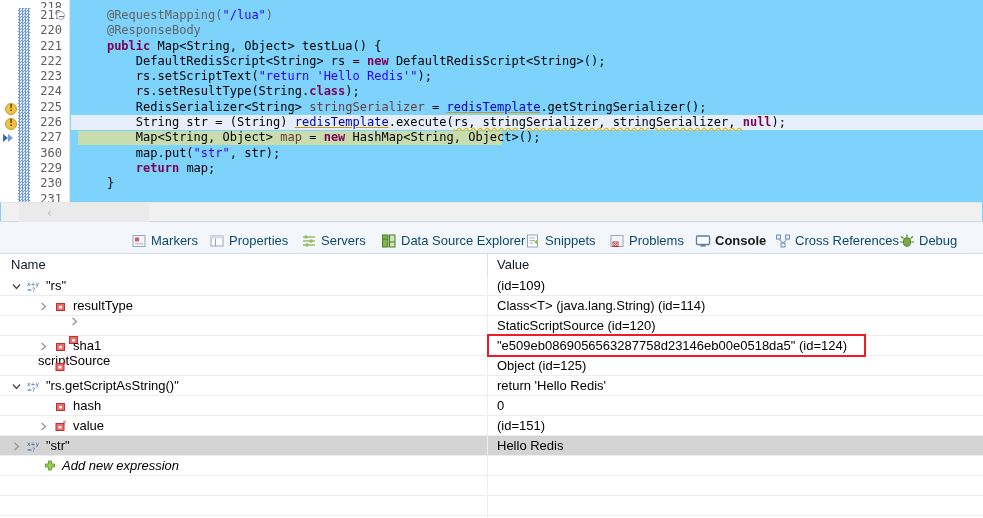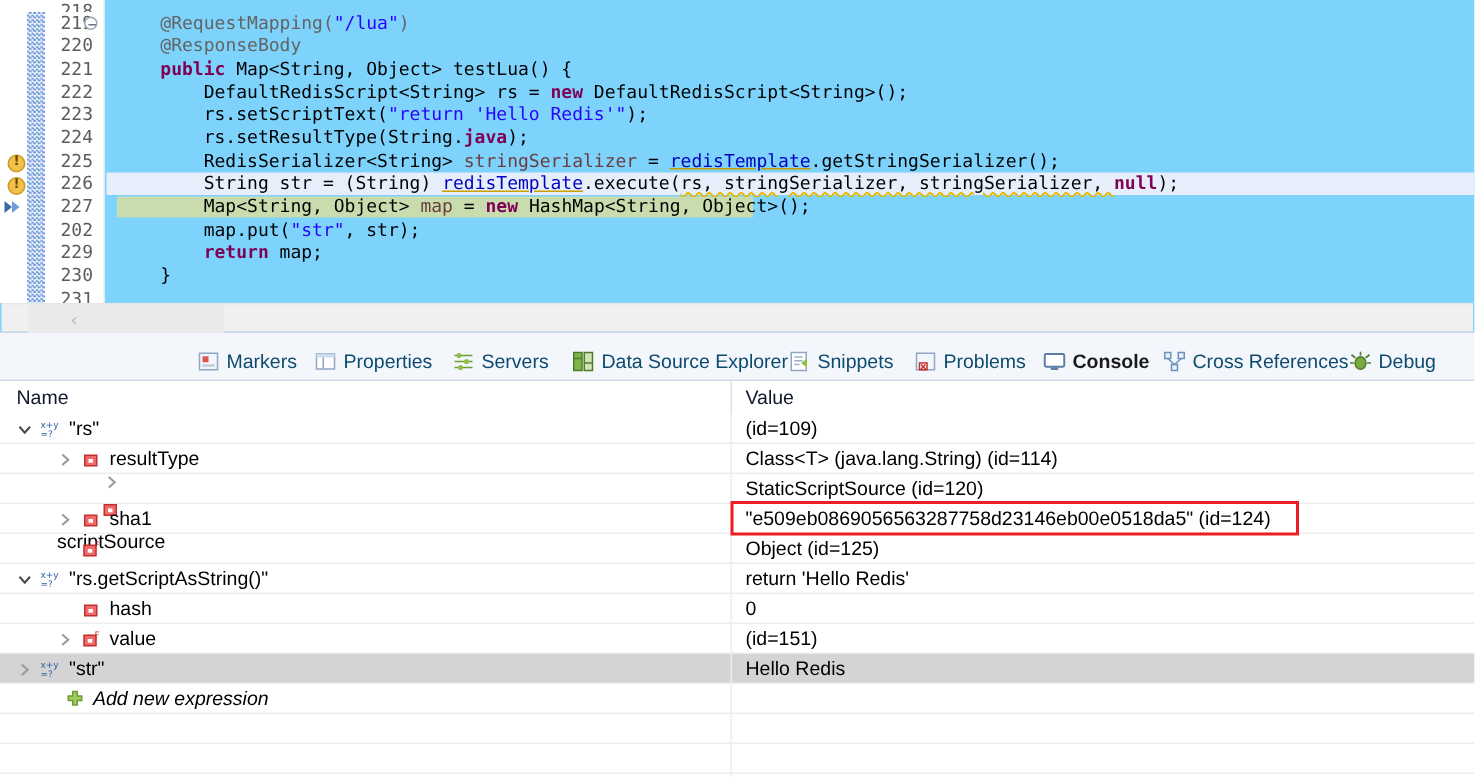--- a/index.html
+++ b/index.html
@@ -188,28 +188,28 @@
       <div class="code-area">
         <div class="gutter"></div>
         <div class="ann-ruler top-gap"></div>
         <div class="code-lines" id="code-lines">
             <div class="crow" style="height: 8px; overflow: hidden;"><span class="lno">218</span><span class="ctext"></span></div>
             <div class="crow"><div class="fold"></div><span class="lno">219</span><span class="ctext"><span class="plain">    </span><span class="ann">@RequestMapping(</span><span class="str">"/lua"</span><span class="ann">)</span></span></div>
             <div class="crow"><span class="lno">220</span><span class="ctext"><span class="plain">    </span><span class="ann">@ResponseBody</span></span></div>
             <div class="crow"><span class="lno">221</span><span class="ctext"><span class="plain">    </span><span class="kw">public</span><span class="plain"> Map&lt;String, Object&gt; testLua() {</span></span></div>
             <div class="crow"><span class="lno">222</span><span class="ctext"><span class="plain">        </span><span class="plain">DefaultRedisScript&lt;String&gt; rs = </span><span class="kw">new</span><span class="plain"> DefaultRedisScript&lt;String&gt;();</span></span></div>
             <div class="crow"><span class="lno">223</span><span class="ctext"><span class="plain">        </span><span class="plain">rs.setScriptText(</span><span class="str">"return 'Hello Redis'"</span><span class="plain">);</span></span></div>
-            <div class="crow"><span class="lno">224</span><span class="ctext"><span class="plain">        </span><span class="plain">rs.setResultType(String.</span><span class="kw">java</span><span class="plain">);</span></span></div>
+            <div class="crow"><span class="lno">224</span><span class="ctext"><span class="plain">        </span><span class="plain">rs.setResultType(String.</span><span class="kw">class</span><span class="plain">);</span></span></div>
             <div class="crow"><div class="mk mk-warn"></div><span class="lno">225</span><span class="ctext"><span class="plain">        </span><span class="plain">RedisSerializer&lt;String&gt; </span><span class="tvar">stringSerializer</span><span class="plain"> = </span><span class="fld">redisTemplate</span><span class="plain">.getStringSerializer();</span></span></div>
             <div class="crow"><div class="hl-blue"></div><div class="mk mk-warn"></div><span class="lno">226</span><span class="ctext"><span class="plain">        </span><span class="plain">String str = (String) </span><span class="fld">redisTemplate</span><span class="plain">.execute(</span><span class="wavy">rs, stringSerializer, stringSerializer, </span><span class="kw">null</span><span class="plain">);</span></span></div>
             <div class="crow"><div class="hl-green"></div><div class="mk mk-arrow"><svg width="14" height="14" viewBox="0 0 14 14">
                   <path d="M1 3 L6 7 L1 11 z" fill="#3b6aa8"></path>
                   <path d="M6 3 L11 7 L6 11 z" fill="#6f9bd8"></path>
                 </svg></div><span class="lno">227</span><span class="ctext"><span class="plain">        </span><span class="plain">Map&lt;String, Object&gt; </span><span class="tvar">map</span><span class="plain"> = </span><span class="kw">new</span><span class="plain"> HashMap&lt;String, Object&gt;();</span></span></div>
-            <div class="crow"><span class="lno">202</span><span class="ctext"><span class="plain">        </span><span class="plain">map.put(</span><span class="str">"str"</span><span class="plain">, str);</span></span></div>
+            <div class="crow"><span class="lno">360</span><span class="ctext"><span class="plain">        </span><span class="plain">map.put(</span><span class="str">"str"</span><span class="plain">, str);</span></span></div>
             <div class="crow"><span class="lno">229</span><span class="ctext"><span class="plain">        </span><span class="kw">return</span><span class="plain"> map;</span></span></div>
             <div class="crow"><span class="lno">230</span><span class="ctext"><span class="plain">    }</span></span></div>
             <div class="crow"><span class="lno">231</span><span class="ctext"></span></div>
           </div>
       </div>
       <div class="ed-hscroll">
         <div class="thumb-left"></div>
         <div class="arr">‹</div>
       </div>
     </div>

